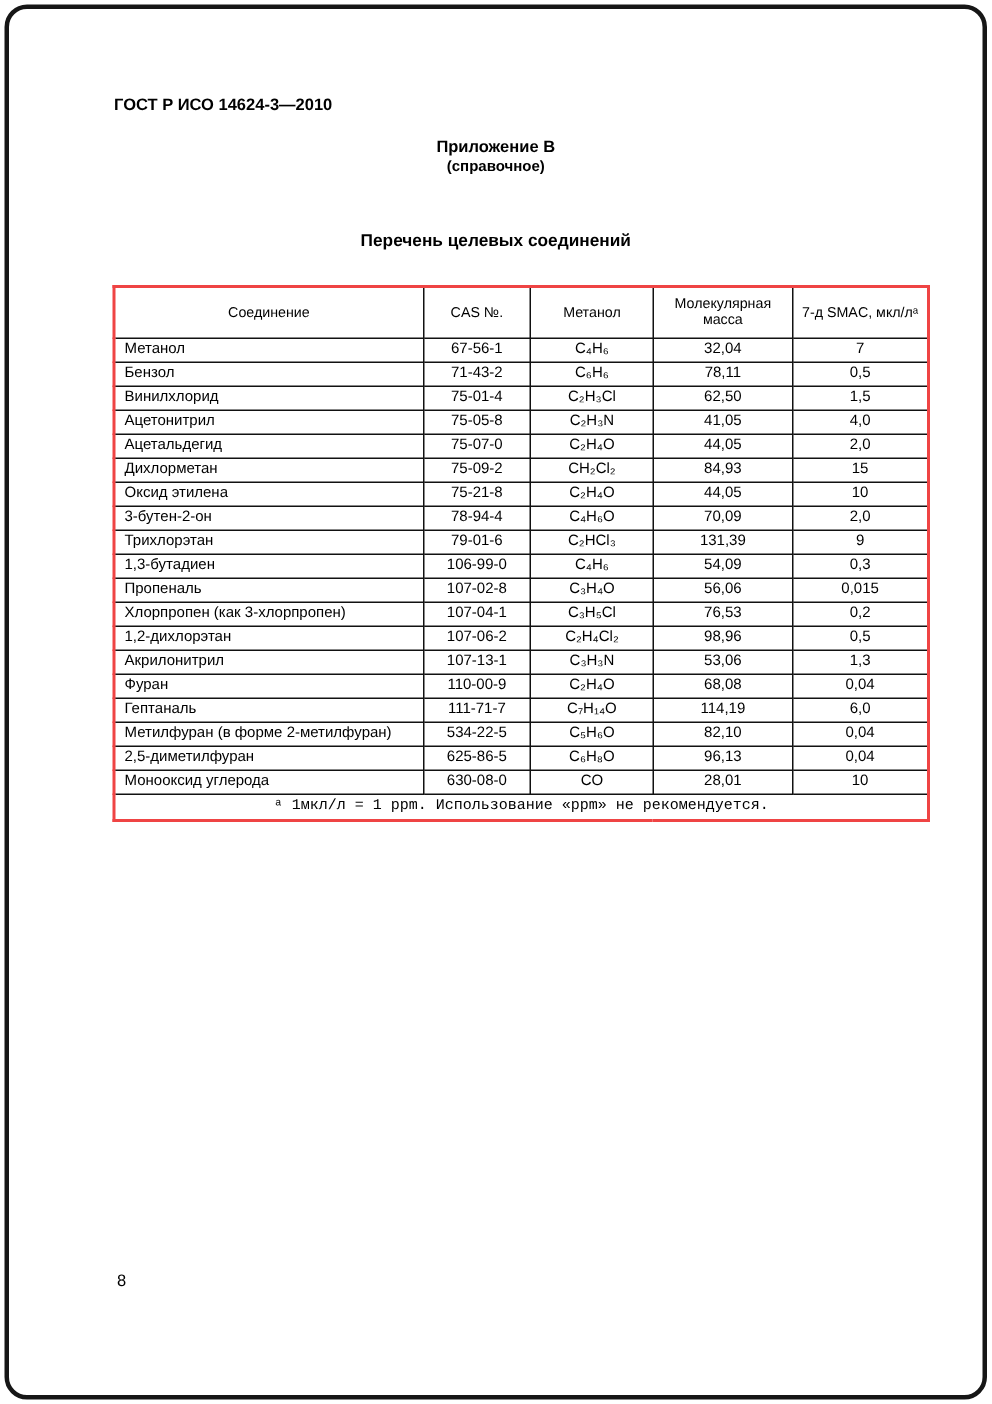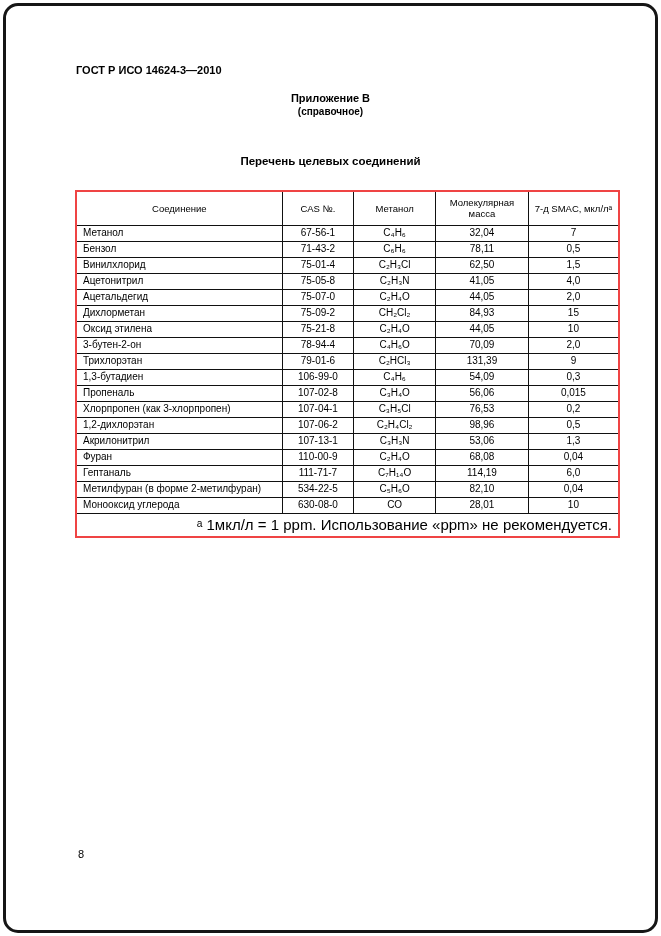--- a/index.html
+++ b/index.html
@@ -50,24 +50,25 @@
     font-weight: normal;
     font-size: 9.5px;
     height: 34px;
     line-height: 1.2;
   }
   table.compounds td.name-cell {
     text-align: left;
     padding-left: 6px;
   }
   table.compounds td.footnote-cell {
-    text-align: right;
-    font-size: 15px;
+    text-align: center;
+    font-size: 10px;
     padding: 2px 6px;
     height: 15px;
+    font-family: Liberation Mono, monospace;
   }
   .page-num {
     position: absolute;
     left: 78px; top: 848px;
     font-size: 11px;
   }
 </style>
 </head>
 <body>
 
@@ -229,20 +230,27 @@
 
 
       <tr>
         <td class="name-cell">Метилфуран (в форме 2-метилфуран)</td>
         <td>534-22-5</td>
         <td>C₅H₆O</td>
         <td>82,10</td>
         <td>0,04</td>
       </tr>
 
+      <tr>
+        <td class="name-cell">2,5-диметилфуран</td>
+        <td>625-86-5</td>
+        <td>C₆H₈O</td>
+        <td>96,13</td>
+        <td>0,04</td>
+      </tr>
 
       <tr>
         <td class="name-cell">Монооксид углерода</td>
         <td>630-08-0</td>
         <td>CO</td>
         <td>28,01</td>
         <td>10</td>
       </tr>
 
     </tbody>

